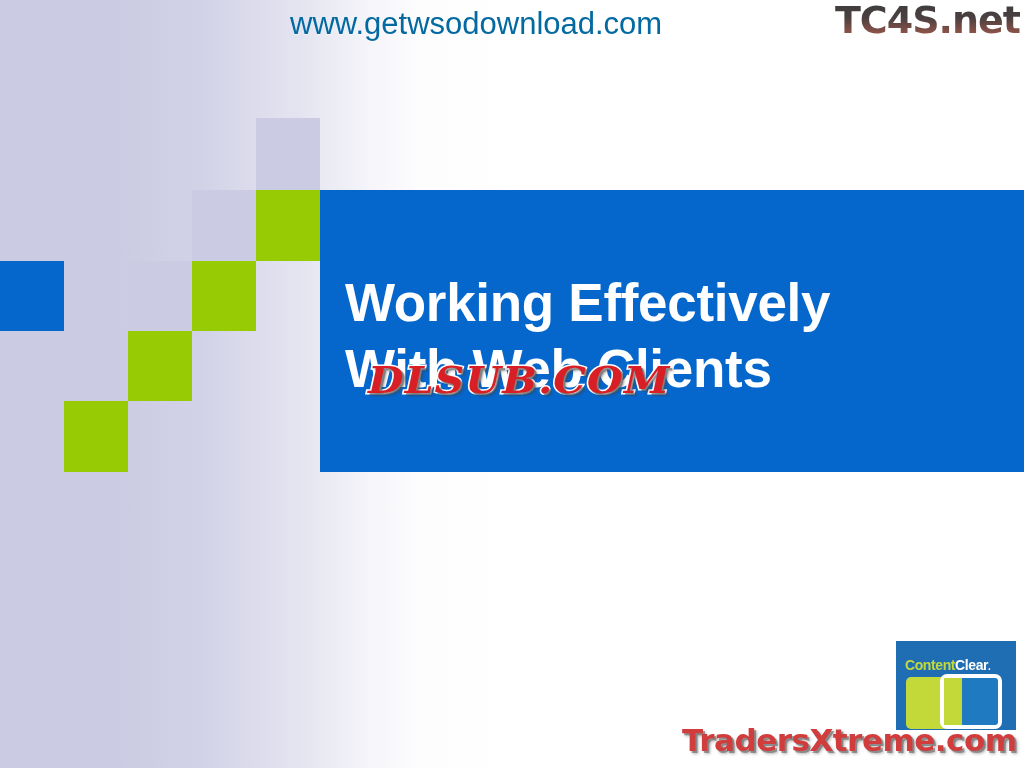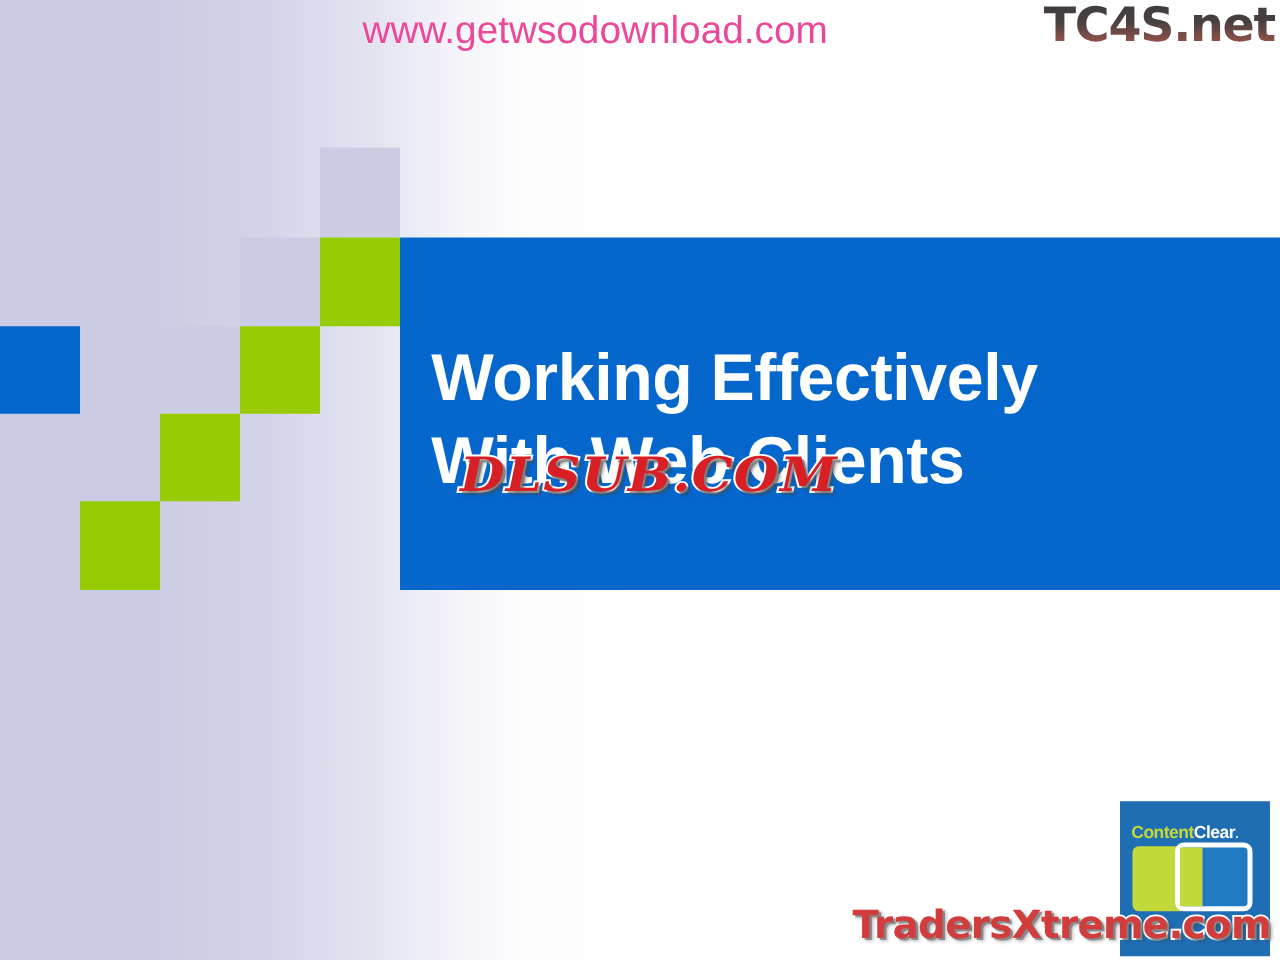--- a/index.html
+++ b/index.html
@@ -80,21 +80,21 @@
     font-size: 29px;
     font-weight: bold;
     letter-spacing: 0.5px;
   }
 
   
   #top-url {
     position: absolute;
     left: 290px;
     top: 6px;
-    color: #ec4899;
+    color: #0369a1;
     font-size: 31px;
     font-weight: normal;
     letter-spacing: 0px;
     text-shadow: 0 1px 1px rgba(255,255,255,0.6);
     text-align: right;
   }
 
   
   #tc4s {
     position: absolute;
@@ -148,21 +148,21 @@
        2px 2px 0 rgba(80,80,80,0.5),
        3px 3px 3px rgba(50,50,50,0.35);
   }
 
   
   #cc-logo {
     position: absolute;
     left: 896px;
     top: 641px;
     width: 120px;
-    height: 124px;
+    height: 89px;
     background: #1f6eb4;
     overflow: hidden;
   }
   #cc-wordmark {
     position: absolute;
     left: 9px;
     top: 16px;
     font-size: 14px;
     font-weight: bold;
     letter-spacing: -0.4px;

